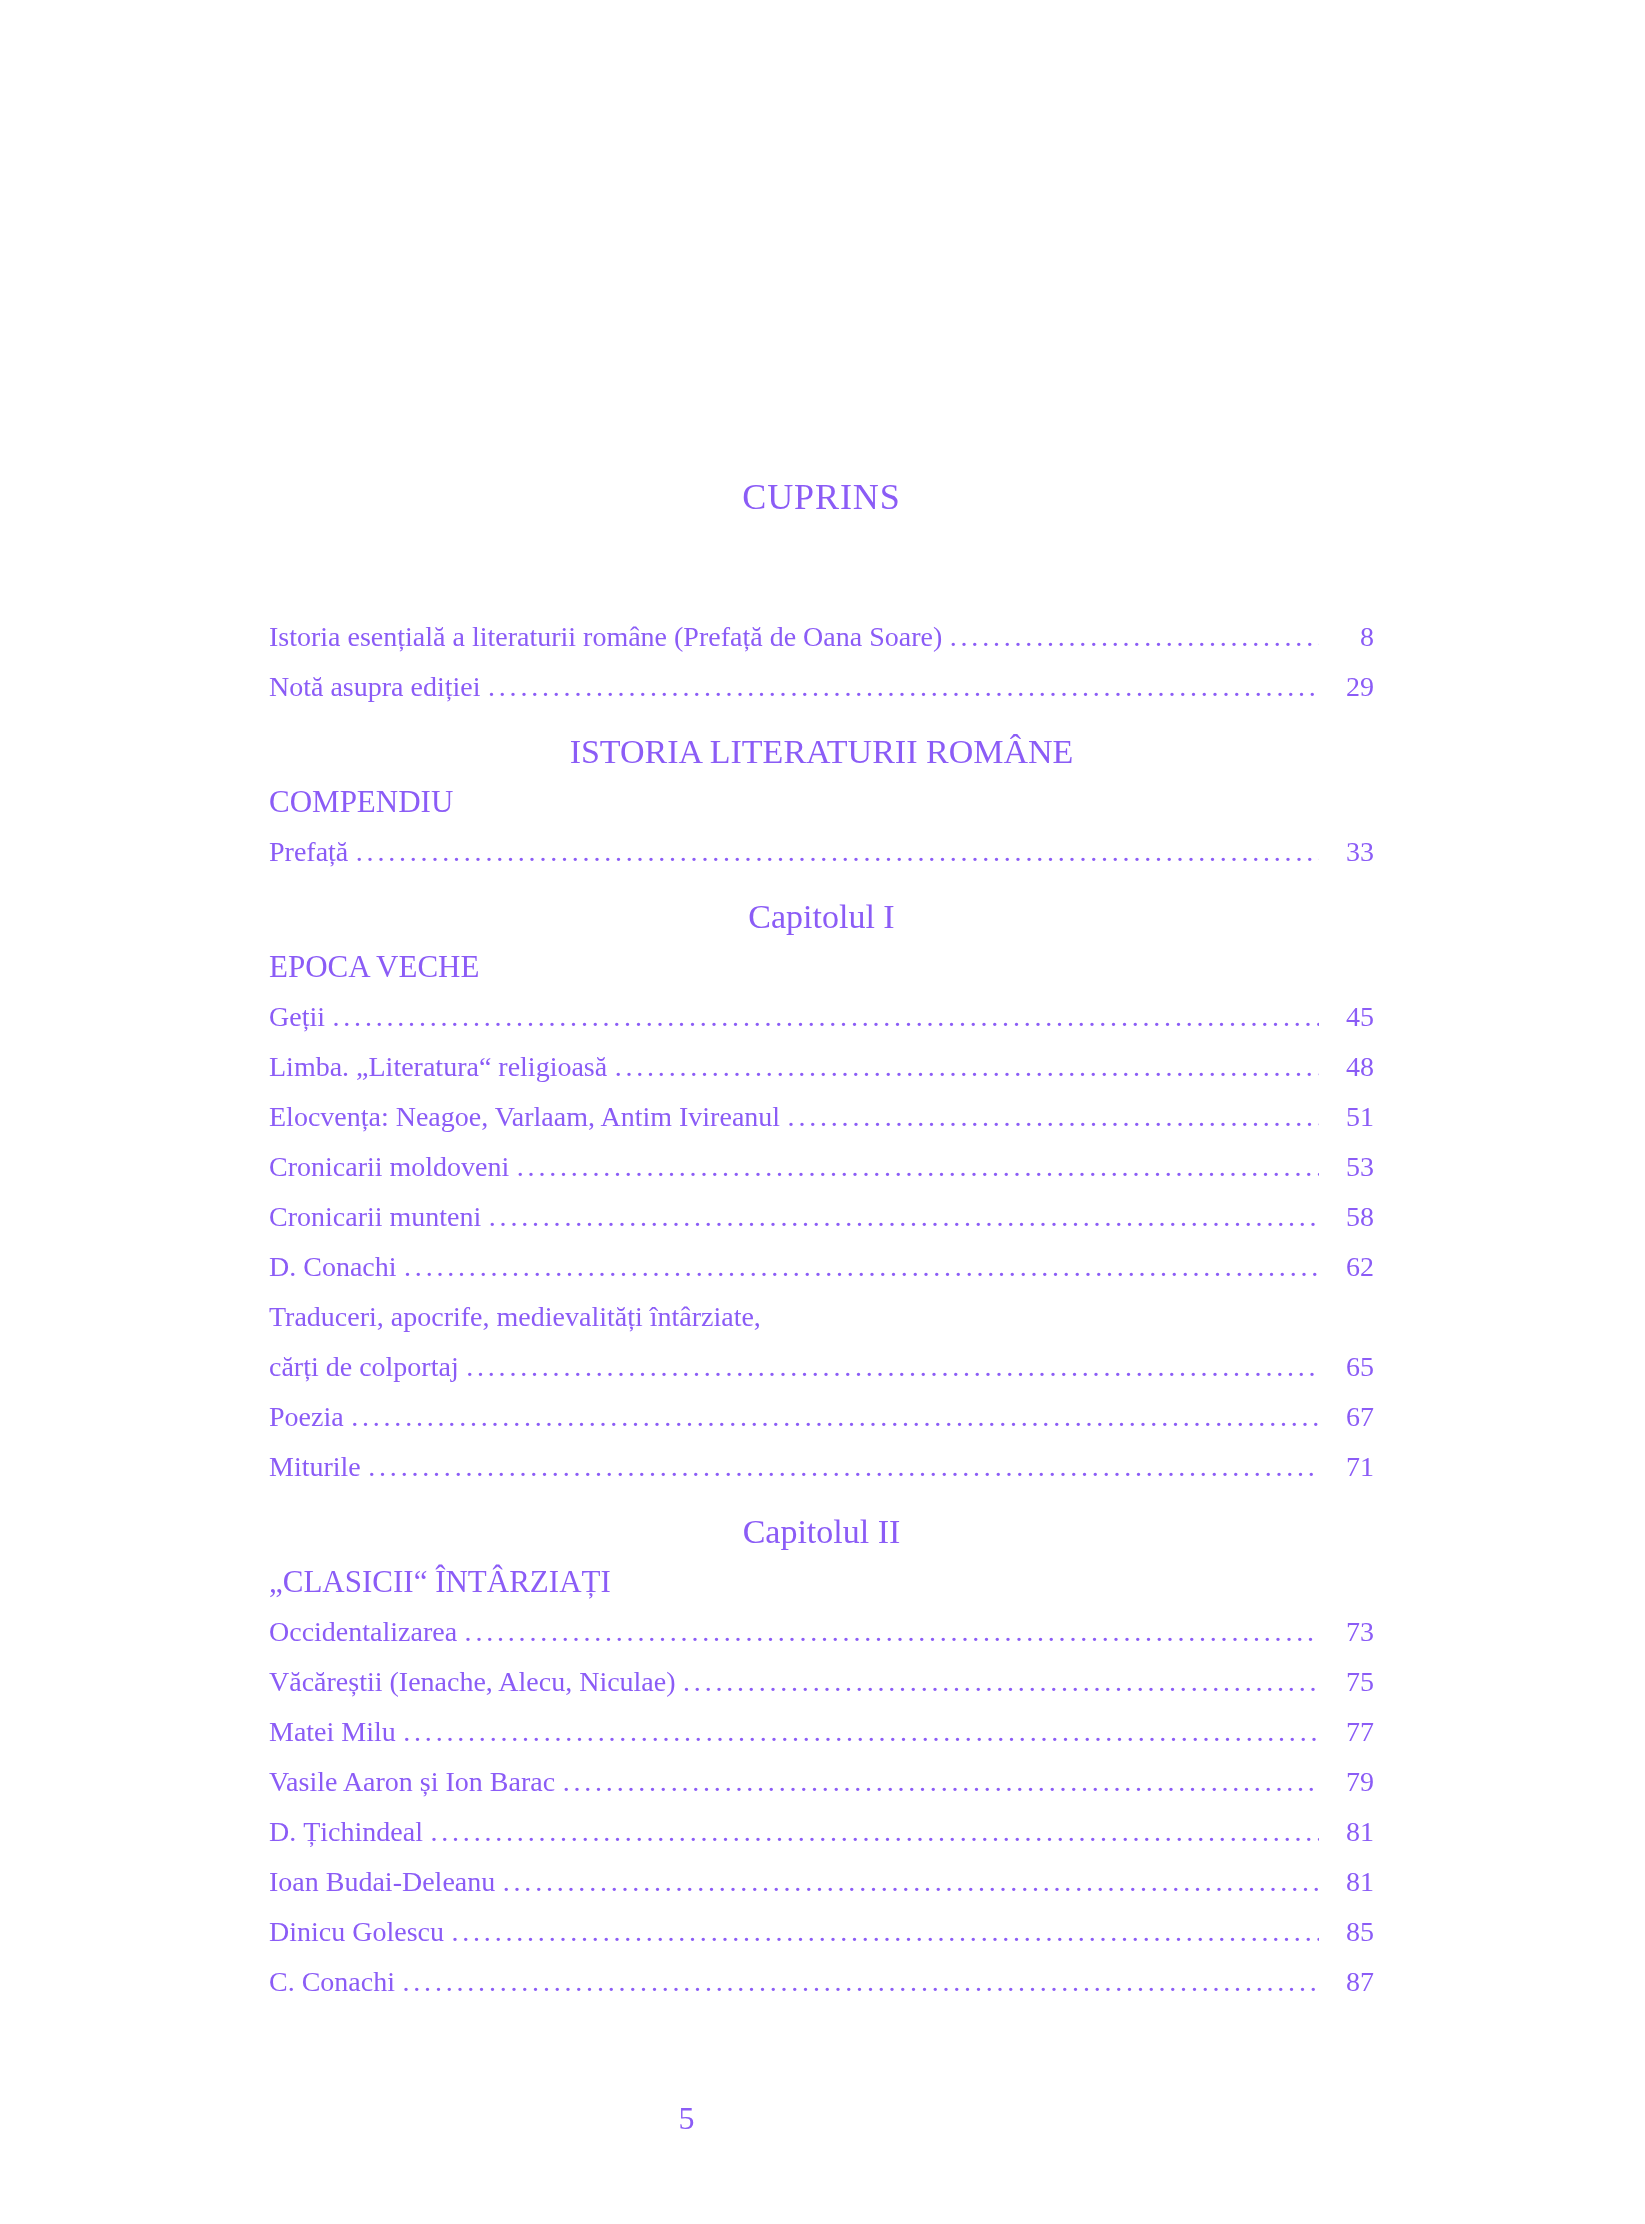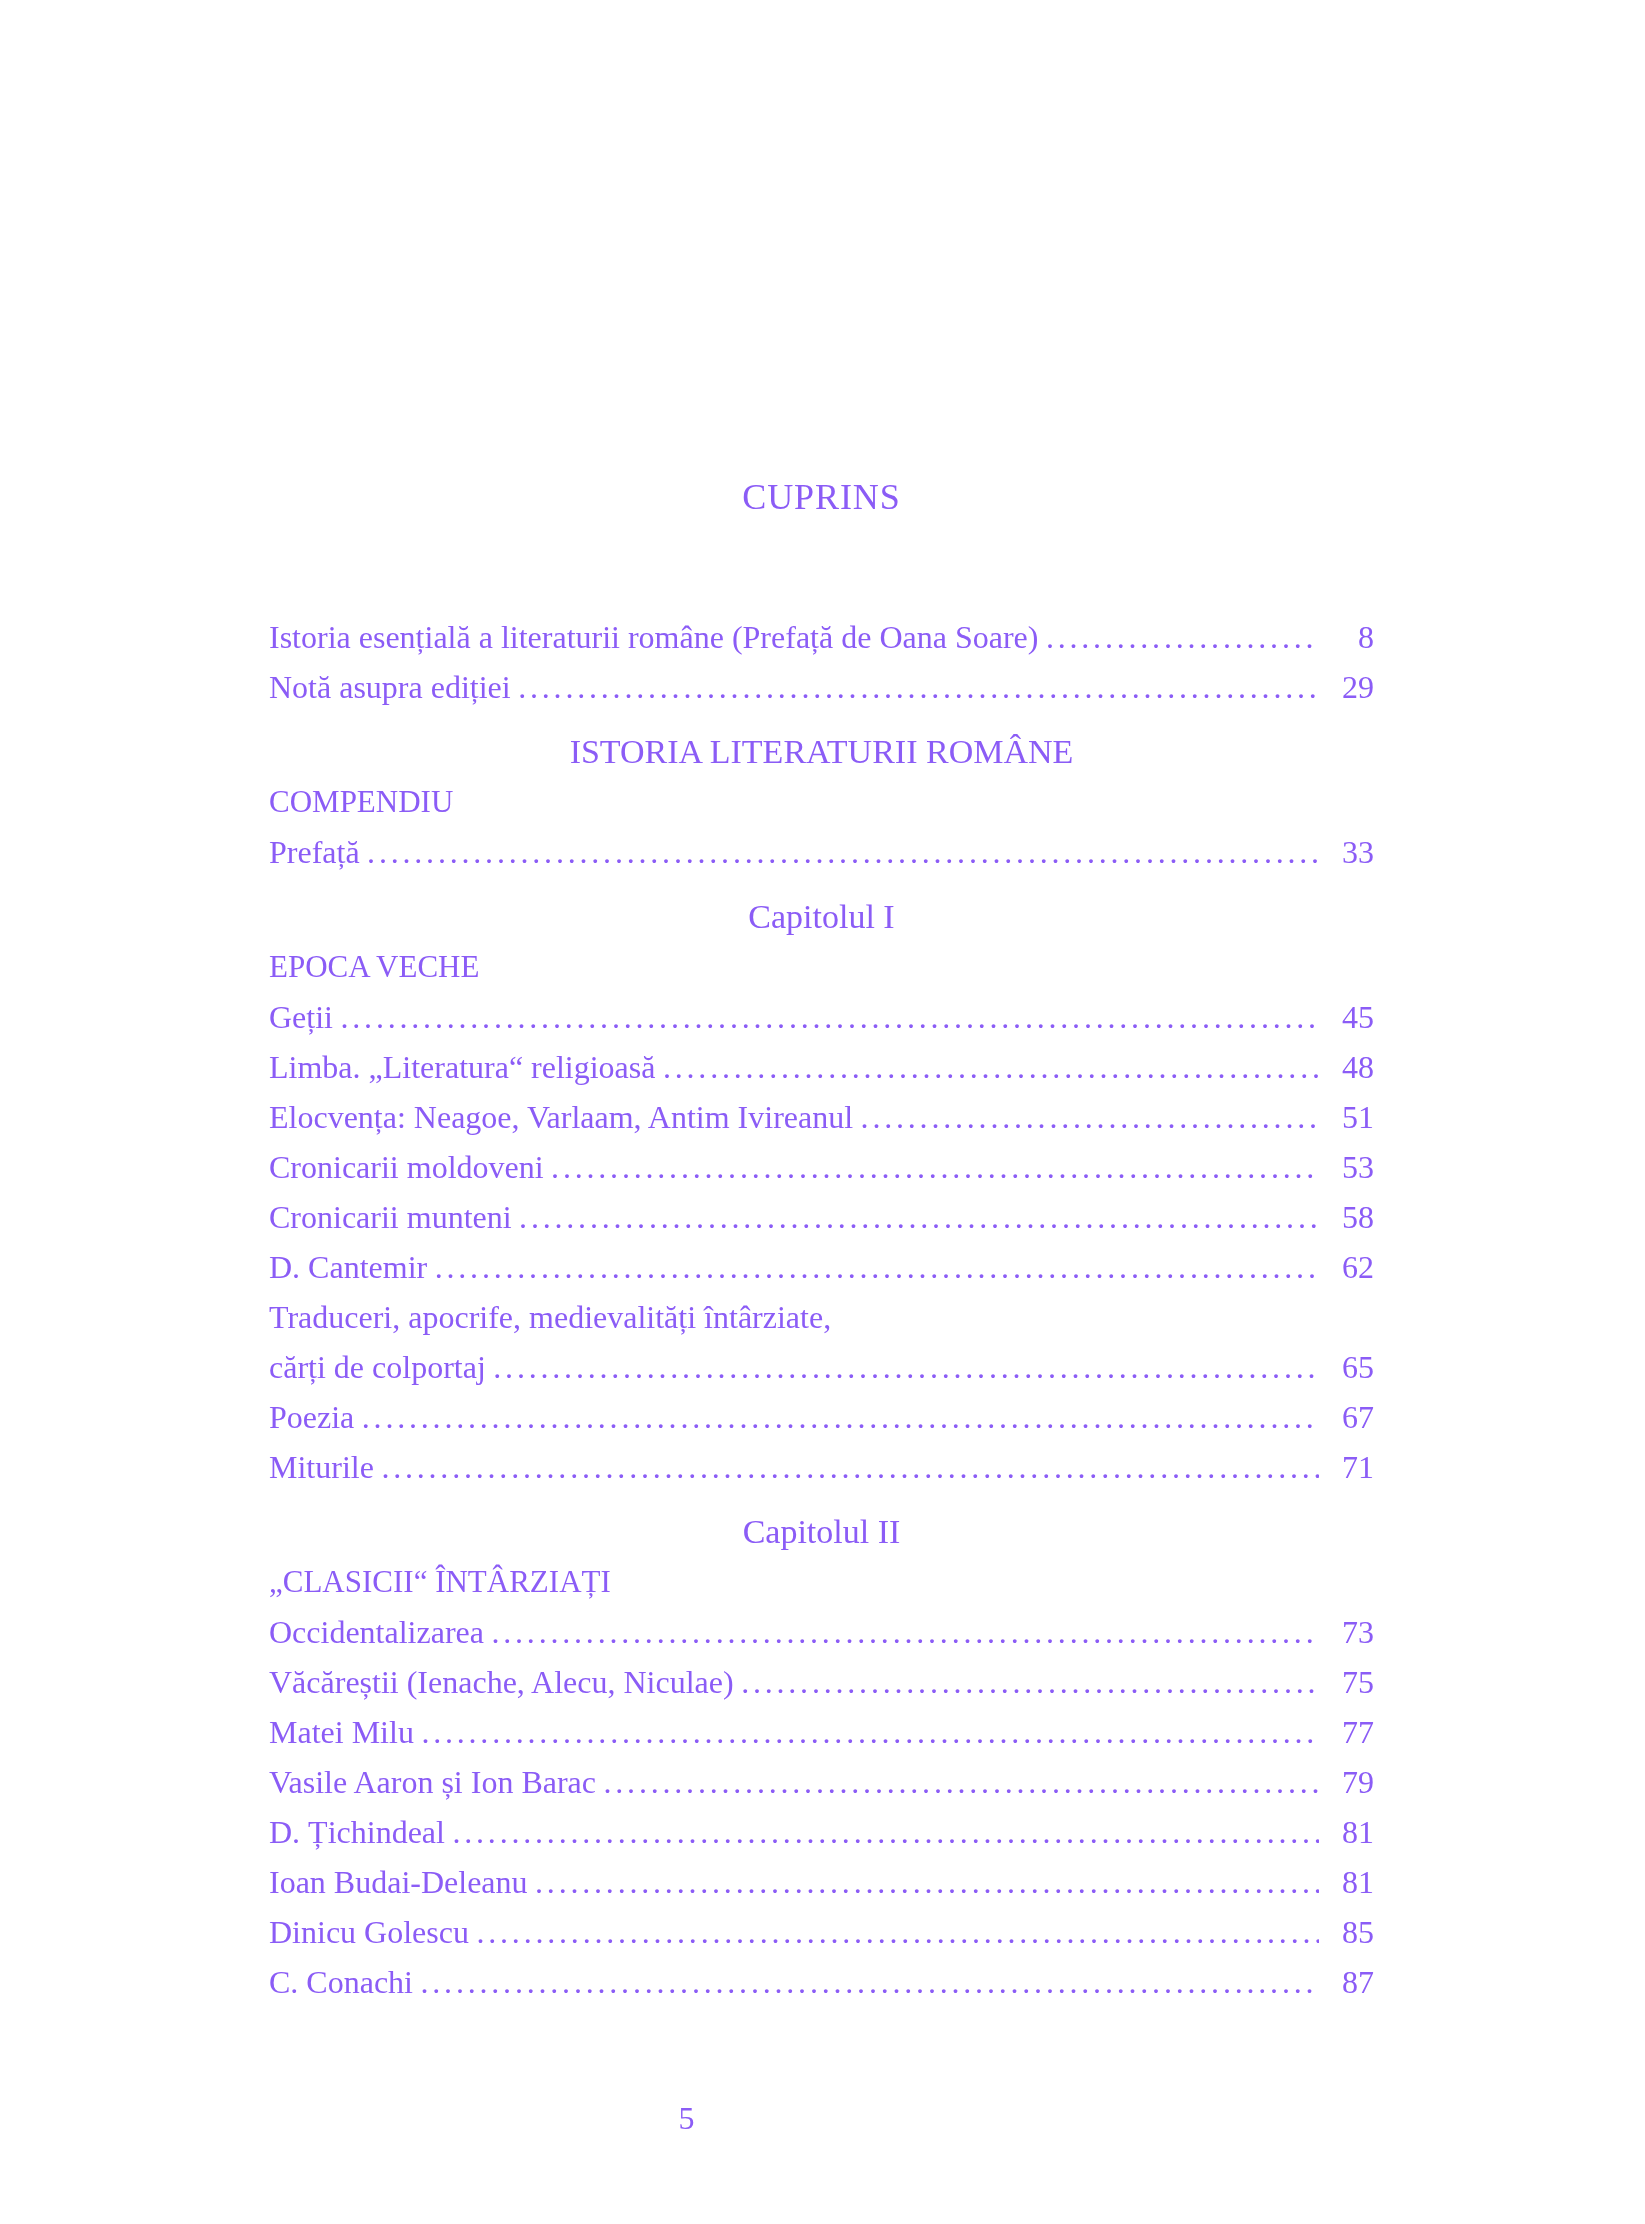--- a/index.html
+++ b/index.html
@@ -36,21 +36,21 @@
     margin-top: 15px;
   }
   .toc-subheading {
     text-align: left;
     font-size: 31px;
     line-height: 50px;
   }
   .toc-row {
     display: flex;
     align-items: baseline;
-    font-size: 32px;
+    font-size: 28px;
     line-height: 50px;
   }
   .toc-text {
     flex: 0 0 auto;
     white-space: nowrap;
   }
   .leader {
     flex: 1 1 auto;
     overflow: hidden;
     white-space: nowrap;
@@ -123,21 +123,21 @@
           <span class="toc-text">Cronicarii moldoveni</span>
           <span class="leader"></span>
           <span class="pg">53</span>
         </div>
         <div class="toc-row">
           <span class="toc-text">Cronicarii munteni</span>
           <span class="leader"></span>
           <span class="pg">58</span>
         </div>
         <div class="toc-row">
-          <span class="toc-text">D. Cantemir</span>
+          <span class="toc-text">D. Conachi</span>
           <span class="leader"></span>
           <span class="pg">62</span>
         </div>
         <div class="toc-row cont">
           <span class="toc-text">Traduceri, apocrife, medievalități întârziate,</span>
         </div>
         <div class="toc-row">
           <span class="toc-text">cărți de colportaj</span>
           <span class="leader"></span>
           <span class="pg">65</span>

